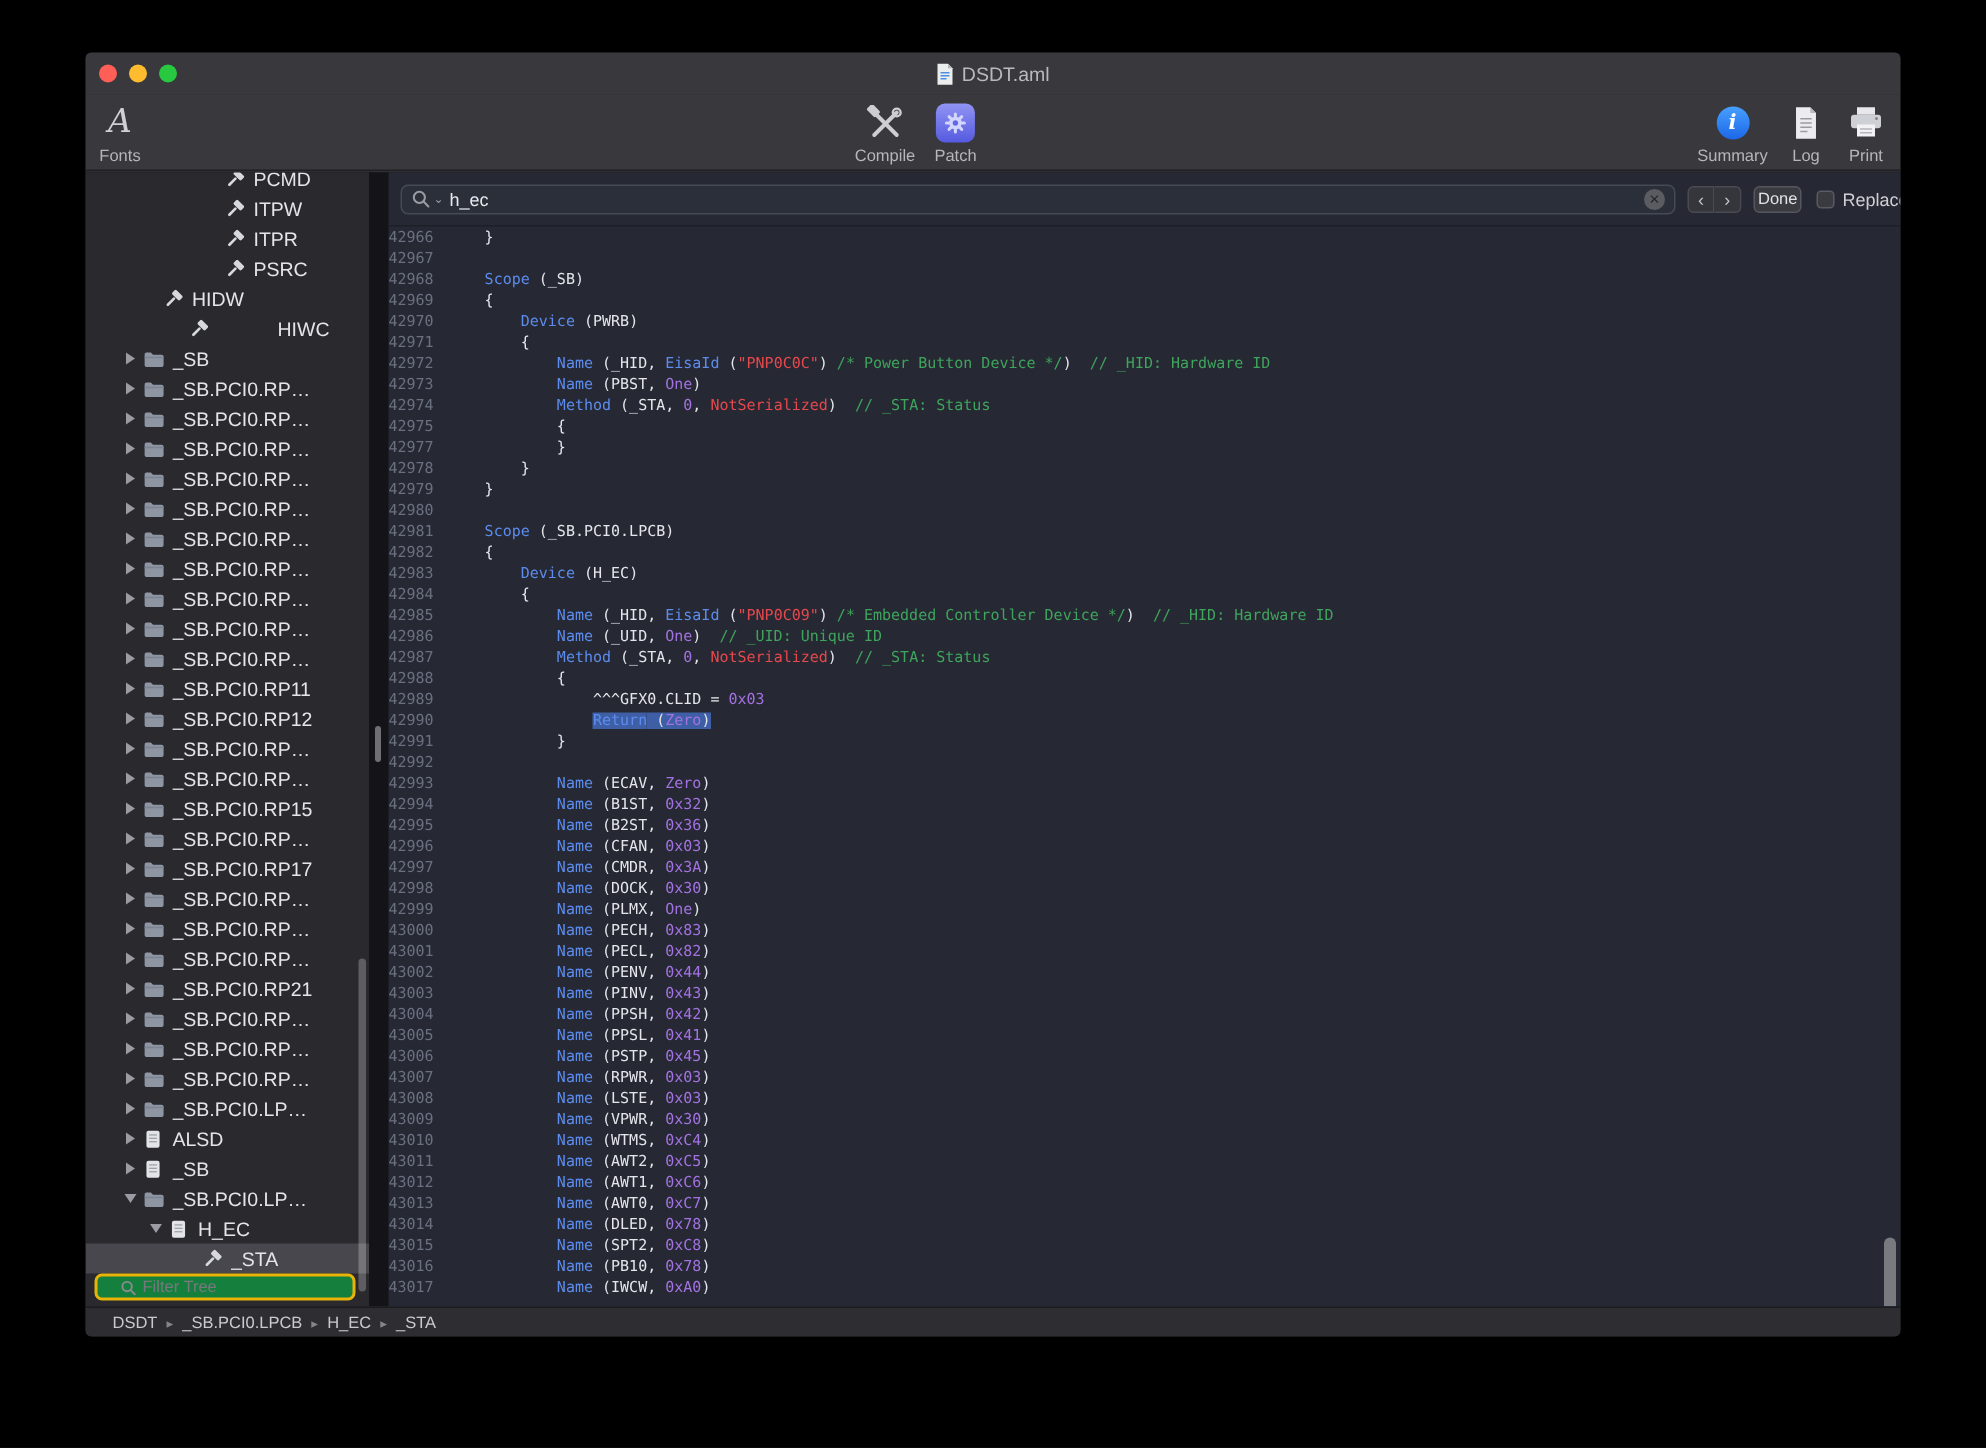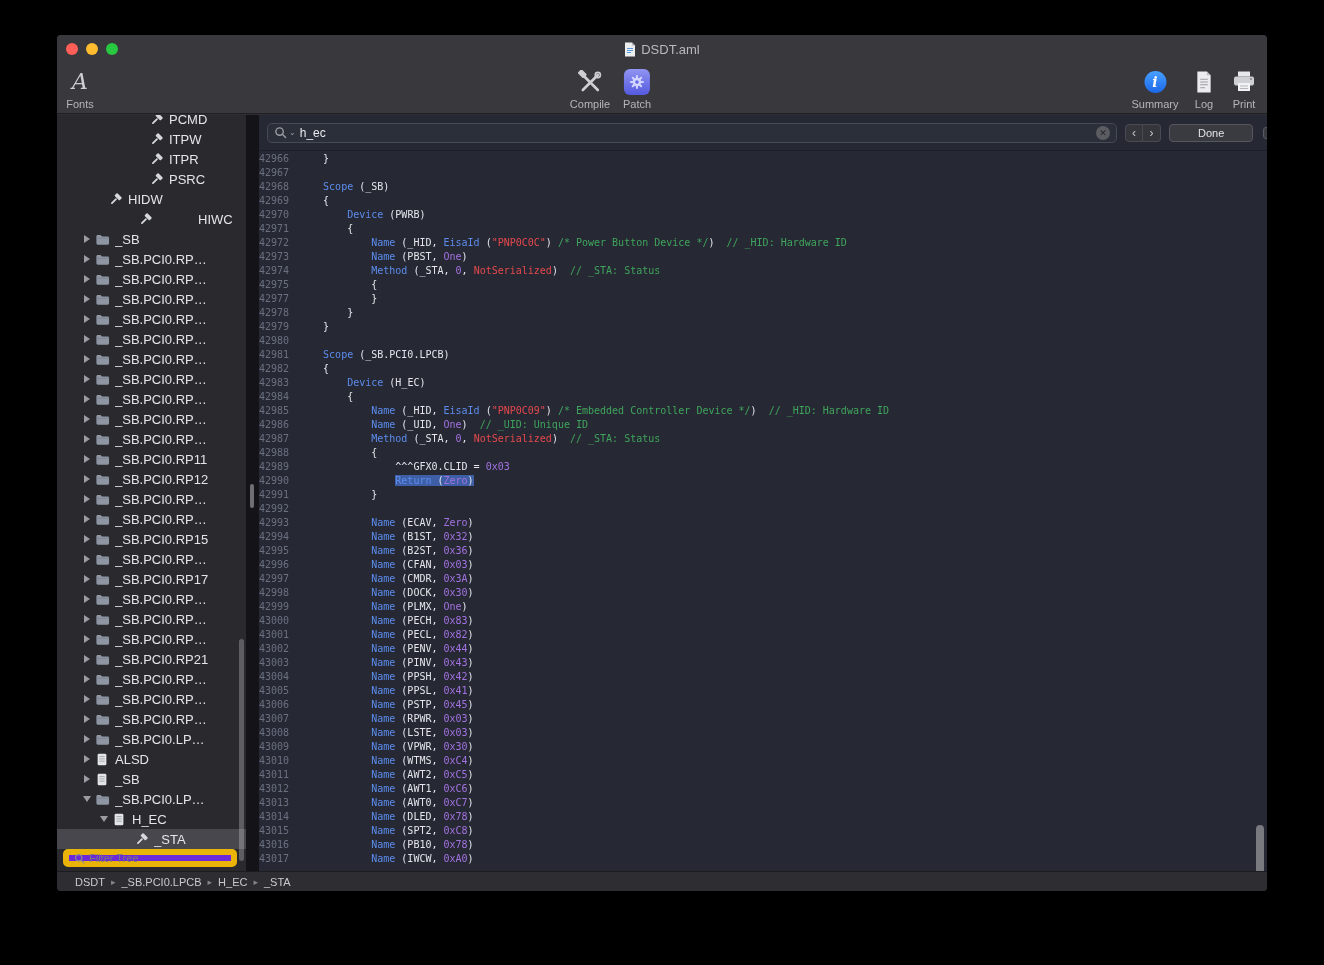--- a/index.html
+++ b/index.html
@@ -35,22 +35,22 @@
   .sidebar { width:189px; background:#29292e; position:relative; overflow:hidden; flex:none; }
   .tree { position:absolute; top:-6px; left:0; right:0; }
   .tree-row { height:20px; display:flex; align-items:center; color:#e5e5e9; font-size:13px; white-space:nowrap; }
   .tree-row.selected { background:#47474d; }
   .arr { width:14px; flex:none; display:flex; align-items:center; justify-content:center; }
   .arr.right::before { content:""; border-left:6px solid #9b9ba3; border-top:4px solid transparent; border-bottom:4px solid transparent; }
   .arr.down::before  { content:""; border-top:6px solid #9b9ba3; border-left:4px solid transparent; border-right:4px solid transparent; }
   .tree-ic { width:16px; height:16px; flex:none; margin-right:5px; display:flex; align-items:center; justify-content:center; }
   .tree-lb { overflow:hidden; text-overflow:ellipsis; }
   .sb-scroll { position:absolute; right:2px; top:524px; width:5px; height:222px; background:rgba(255,255,255,.25); border-radius:2.5px; }
-  .filter { position:absolute; left:6px; right:9px; bottom:4px; height:18px; background:#6d28d9;
-            border:6px solid #eab308; border-radius:5px; display:flex; align-items:center; gap:4px; padding:0 5px; }
+  .filter { position:absolute; left:6px; right:9px; bottom:4px; height:18px; background:#15803d;
+            border:2px solid #eab308; border-radius:5px; display:flex; align-items:center; gap:4px; padding:0 15px; }
   .filter input { flex:1; min-width:0; background:transparent; border:none; outline:none; color:#dddde2; font-size:11px; }
   .filter input::placeholder { color:#77777e; }
 
   
   .divider { width:13px; background:#141418; position:relative; flex:none; }
   .div-handle { position:absolute; left:4px; top:369px; width:4px; height:24px; background:#6e6e74; border-radius:2px; }
 
   
   .editorpane { flex:1; background:#262933; position:relative; display:flex; flex-direction:column; overflow:hidden; }
   .searchrow { height:36px; flex:none; display:flex; align-items:center; padding:0 8px; gap:8px; border-bottom:1px solid #1c1f28; }
@@ -58,21 +58,21 @@
                  display:flex; align-items:center; gap:4px; padding:0 6px; }
   .searchfield input { flex:1; min-width:0; background:transparent; border:none; outline:none; color:#e9e9ee; font-size:12px; }
   .sf-chev { color:#9a9aa2; font-size:8px; margin-left:-2px; }
   .clear-btn { width:14px; height:14px; flex:none; border-radius:50%; background:#5b5b62; color:#26262b;
                font-size:9px; display:flex; align-items:center; justify-content:center; }
   .navbtns { display:flex; flex:none; }
   .navbtn { width:18px; height:18px; background:#35353c; border:1px solid #4a4a52; color:#c5c5cc; font-size:12px;
             display:flex; align-items:center; justify-content:center; }
   .navbtn.prev { border-radius:4px 0 0 4px; }
   .navbtn.next { border-radius:0 4px 4px 0; border-left:none; }
-  .done-btn { height:18px; flex:none; padding:0 28px; background:#3a3a41; border:1px solid #56565e; border-radius:4px;
+  .done-btn { height:18px; flex:none; padding:0 2px; background:#3a3a41; border:1px solid #56565e; border-radius:4px;
               color:#e2e2e6; font-size:11px; display:flex; align-items:center; }
   .replace { display:flex; align-items:center; gap:5px; color:#cfcfd4; font-size:12px; margin-left:2px; }
   .checkbox { width:12px; height:12px; background:#3a3a41; border:1px solid #5a5a62; border-radius:3px; }
 
   .codearea { flex:1; overflow:hidden; position:relative; font-family:"DejaVu Sans Mono", monospace;
               font-size:10px; line-height:14px; padding-top:1px; }
   .cl { height:14px; display:flex; white-space:pre; }
   .ln { width:40px; flex:none; text-align:right; padding-right:10px; color:#6b7080; }
   .ct { white-space:pre; color:#e4e6ec; }
   .p { color:#e4e6ec; } .k { color:#5c8cee; } .n { color:#a372e2; }
@@ -234,21 +234,21 @@
             <span class="tree-ic">
               <svg width="15" height="15" viewBox="0 0 16 16">
                 <g transform="rotate(45 8 8)" fill="#d6d8de">
                   <rect x="4.2" y="1.8" width="7.6" height="4.2" rx="1"></rect>
                   <rect x="7.1" y="6.4" width="1.9" height="8" rx="0.95"></rect>
                 </g>
               </svg>
             </span>
             <span class="tree-lb">HIDW</span>
           </div>
-          <div class="tree-row" style="padding-left: 26px; gap: 40px;">
+          <div class="tree-row" style="padding-left: 13px; gap: 40px;">
             <span class="arr"></span>
             <span class="tree-ic">
               <svg width="15" height="15" viewBox="0 0 16 16">
                 <g transform="rotate(45 8 8)" fill="#d6d8de">
                   <rect x="4.2" y="1.8" width="7.6" height="4.2" rx="1"></rect>
                   <rect x="7.1" y="6.4" width="1.9" height="8" rx="0.95"></rect>
                 </g>
               </svg>
             </span>
             <span class="tree-lb">HIWC</span>

